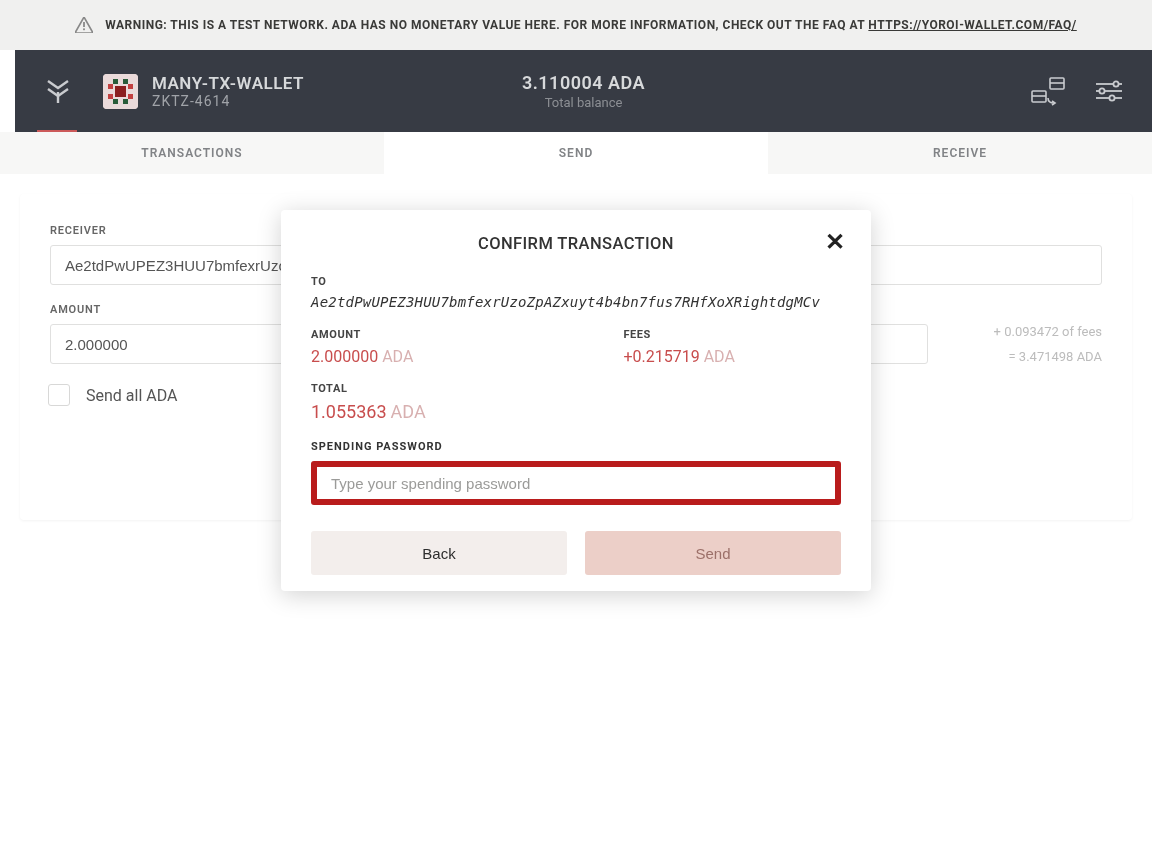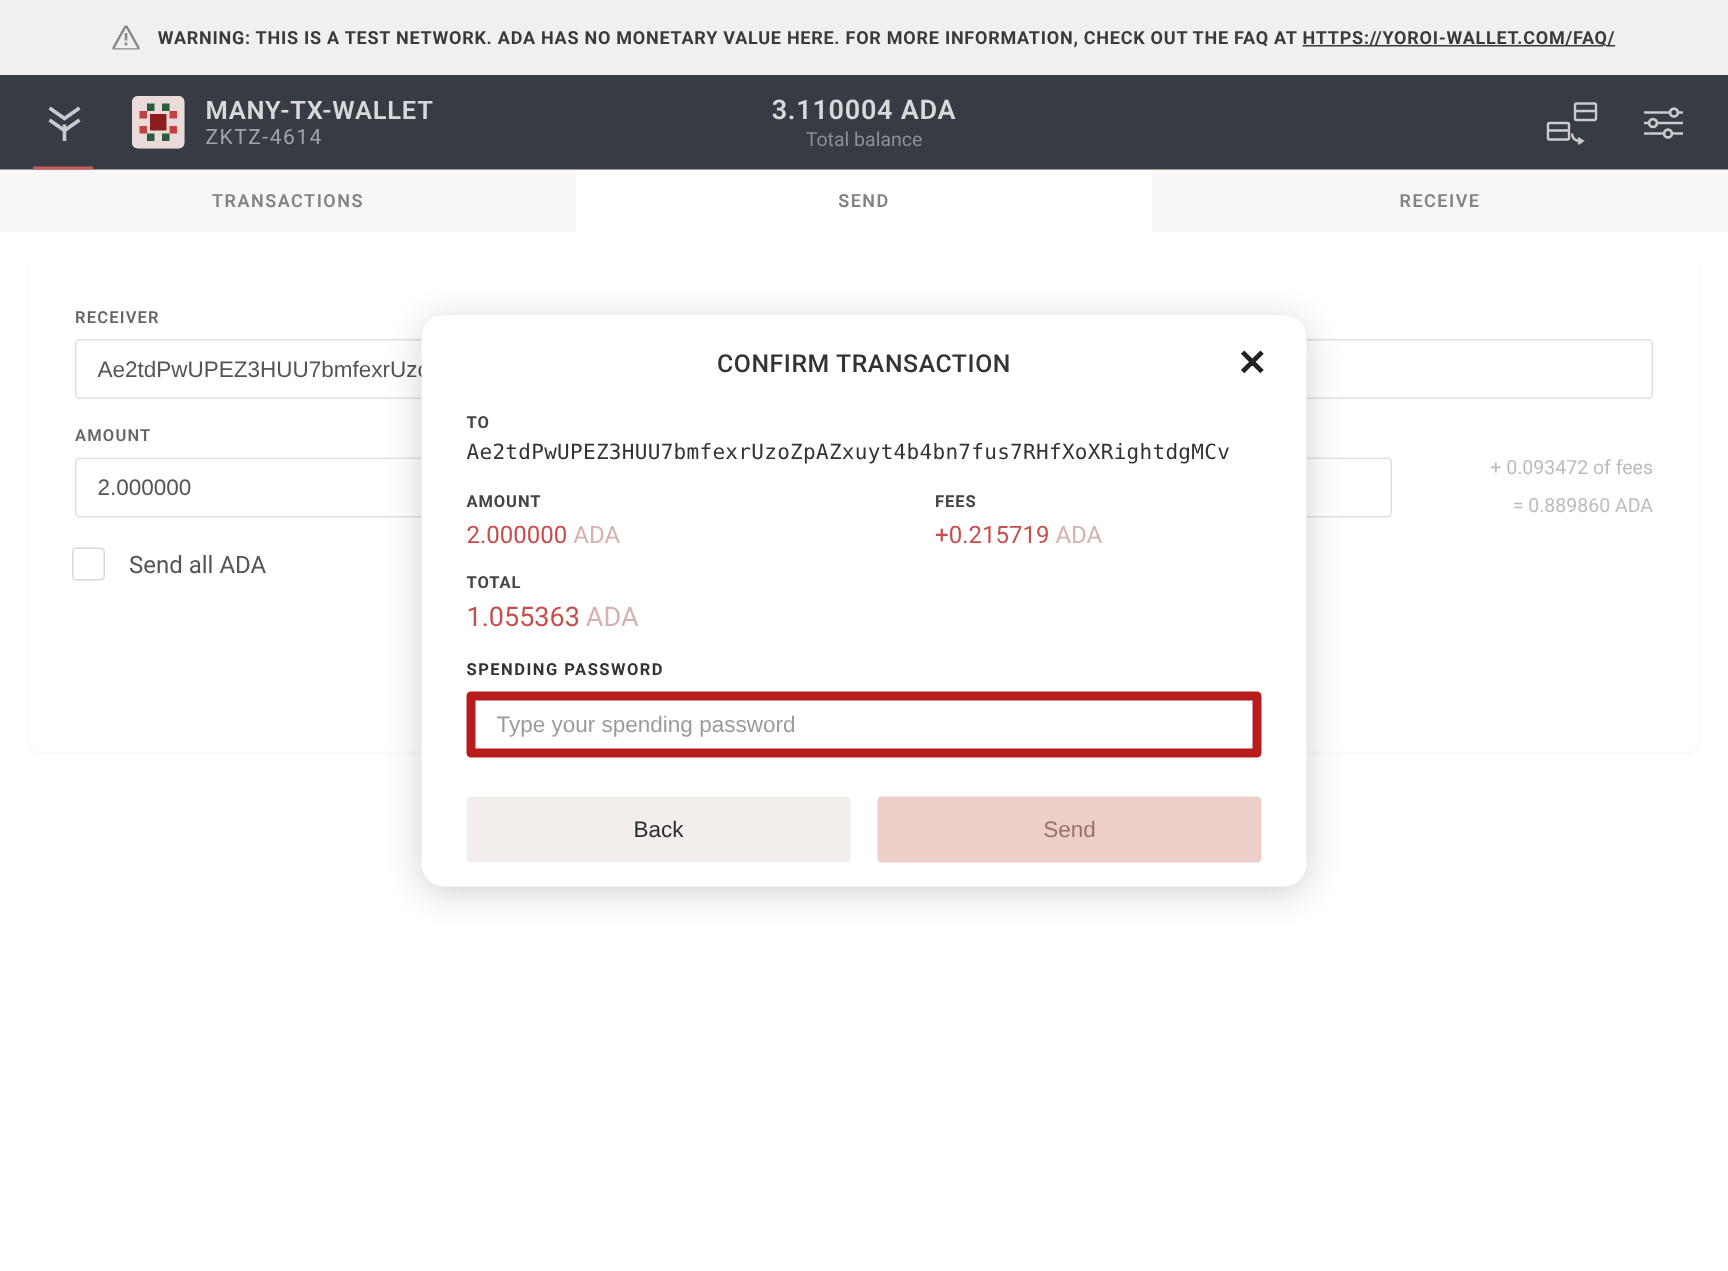--- a/index.html
+++ b/index.html
@@ -8,22 +8,22 @@
   .warn {
     height: 50px; background: #f0f0ef; display: flex; align-items: center; justify-content: center;
     font-size: 12px; letter-spacing: 0.5px; font-weight: 700; color: #3a3a38; text-align: center;
     padding: 0 20px;
   }
   .warn .tri { margin-right: 12px; display: inline-flex; }
   .warn .txt { display: inline; }
   .warn a { color: #3a3a38; text-decoration: underline; }
   
   .hdr {
-    height: 63px; background: #373b44; display: flex; align-items: center; padding: 0 28px;
-    color: #d7d9db; position: relative;
+    height: 82px; background: #373b44; display: flex; align-items: center; padding: 0 28px;
+    color: #d7d9db; position: relative; margin-left: 15px;
   }
   .hdr .logo { margin-right: 30px; display:flex; align-items:center; }
   .hdr .avatar {
     width: 35px; height: 35px; border-radius: 4px; background: #e6dcdc;
     display: flex; align-items: center; justify-content: center; margin-right: 14px;
     position: relative; overflow: hidden;
   }
   .hdr .avatar svg { width: 35px; height: 35px; }
   .hdr .wname { font-size: 17px; font-weight: 600; letter-spacing: 0.5px; }
   .hdr .wcode { font-size: 14px; color: #a0a3a8; letter-spacing: 1px; }
@@ -61,30 +61,30 @@
   }
   .send-all .lbl { font-size: 16px; color: #555; }
   .next-btn {
     width: 310px; height: 44px; margin: 30px auto 0; display: block;
     background: #f1ebe9; border: none; border-radius: 3px;
     color: #7d756f; font-size: 15px; font-weight: 500; letter-spacing: 0.3px;
   }
   
   .modal-overlay { position: absolute; inset: 0; display: flex; align-items: flex-start; justify-content: center; padding-top: 210px; }
   .modal {
-    width: 590px; background: #fff; border-radius: 15px; box-shadow: 0 4px 24px rgba(0,0,0,0.18);
+    width: 590px; background: #fff; border-radius: 4px; box-shadow: 0 4px 24px rgba(0,0,0,0.18);
     padding: 24px 30px 16px; position: relative;
   }
   .modal h2 { font-size: 16.5px; font-weight: 500; text-align: center; letter-spacing: 0.4px; margin-bottom: 22px; color: #333; }
   .modal .close {
     position: absolute; top: 20px; right: 26px; cursor: pointer; font-size: 24px; font-weight: 700; color: #222;
     line-height: 1; user-select: none;
   }
   .modal .sec-label { font-size: 11px; font-weight: 700; letter-spacing: 0.6px; color: #444; margin-bottom: 6px; }
-  .modal .to-addr { font-family: "Menlo", "Consolas", monospace; font-size: 14px; color: #333; letter-spacing: 0.2px; margin-bottom: 18px; word-break: break-all; }
+  .modal .to-addr { font-family: "Menlo", "Consolas", monospace; font-size: 14px; color: #333; letter-spacing: 0.2px; margin-bottom: 18px; word-break: break-all; font-style: italic; }
   .modal .cols { display: flex; gap: 60px; margin-bottom: 16px; }
   .modal .col { flex: 0 0 auto; }
   .modal .val { font-size: 16px; }
   .modal .val .num { color: #c84d4d; }
   .modal .val .unit { color: #d8b0b0; margin-left: 4px; }
   .modal .val.big .num { font-size: 18px; }
   .modal .val.big .unit { font-size: 18px; }
   .modal .pwd-label { font-size: 11px; font-weight: 700; letter-spacing: 1px; color: #333; margin: 18px 0 8px; }
   .modal .pwd-input {
     width: 100%; height: 44px; border: 6px solid #b91c1c; border-radius: 3px;
@@ -184,21 +184,21 @@
   <label class="field-label">RECEIVER</label>
   <input class="input" value="Ae2tdPwUPEZ3HUU7bmfexrUzo..." style="">
 
   <div class="amt-row">
     <div class="amt-left">
       <label class="field-label">AMOUNT</label>
       <input class="input amount" value="2.000000" style="">
     </div>
     <div class="amt-right">
       <div style="margin-bottom:10px;">+ 0.093472 of fees</div>
-      <div>= 0.889860 ADA</div>
+      <div>= 3.471498 ADA</div>
     </div>
   </div>
 
   <div class="send-all">
     <div class="cb"></div>
     <span class="lbl">Send all ADA</span>
   </div>
 
   <button class="next-btn">Next</button>
 </div>

